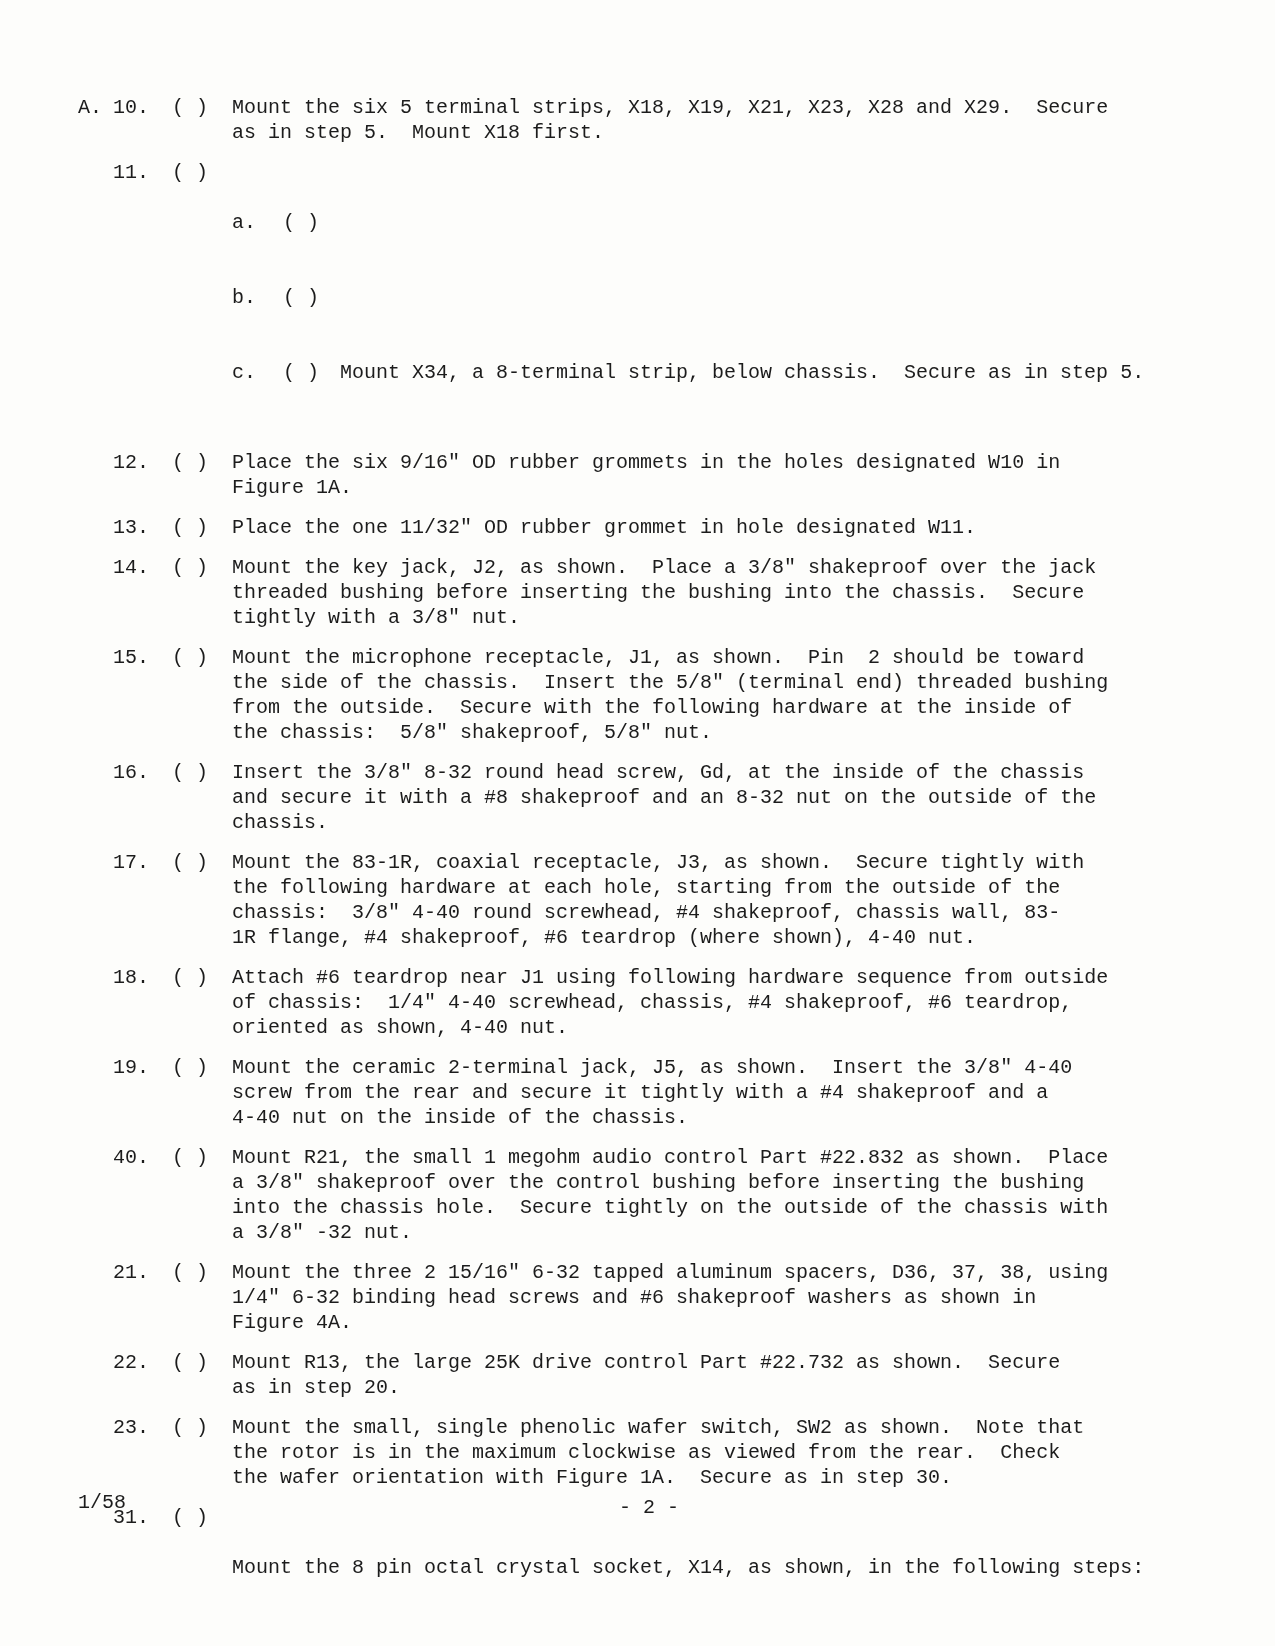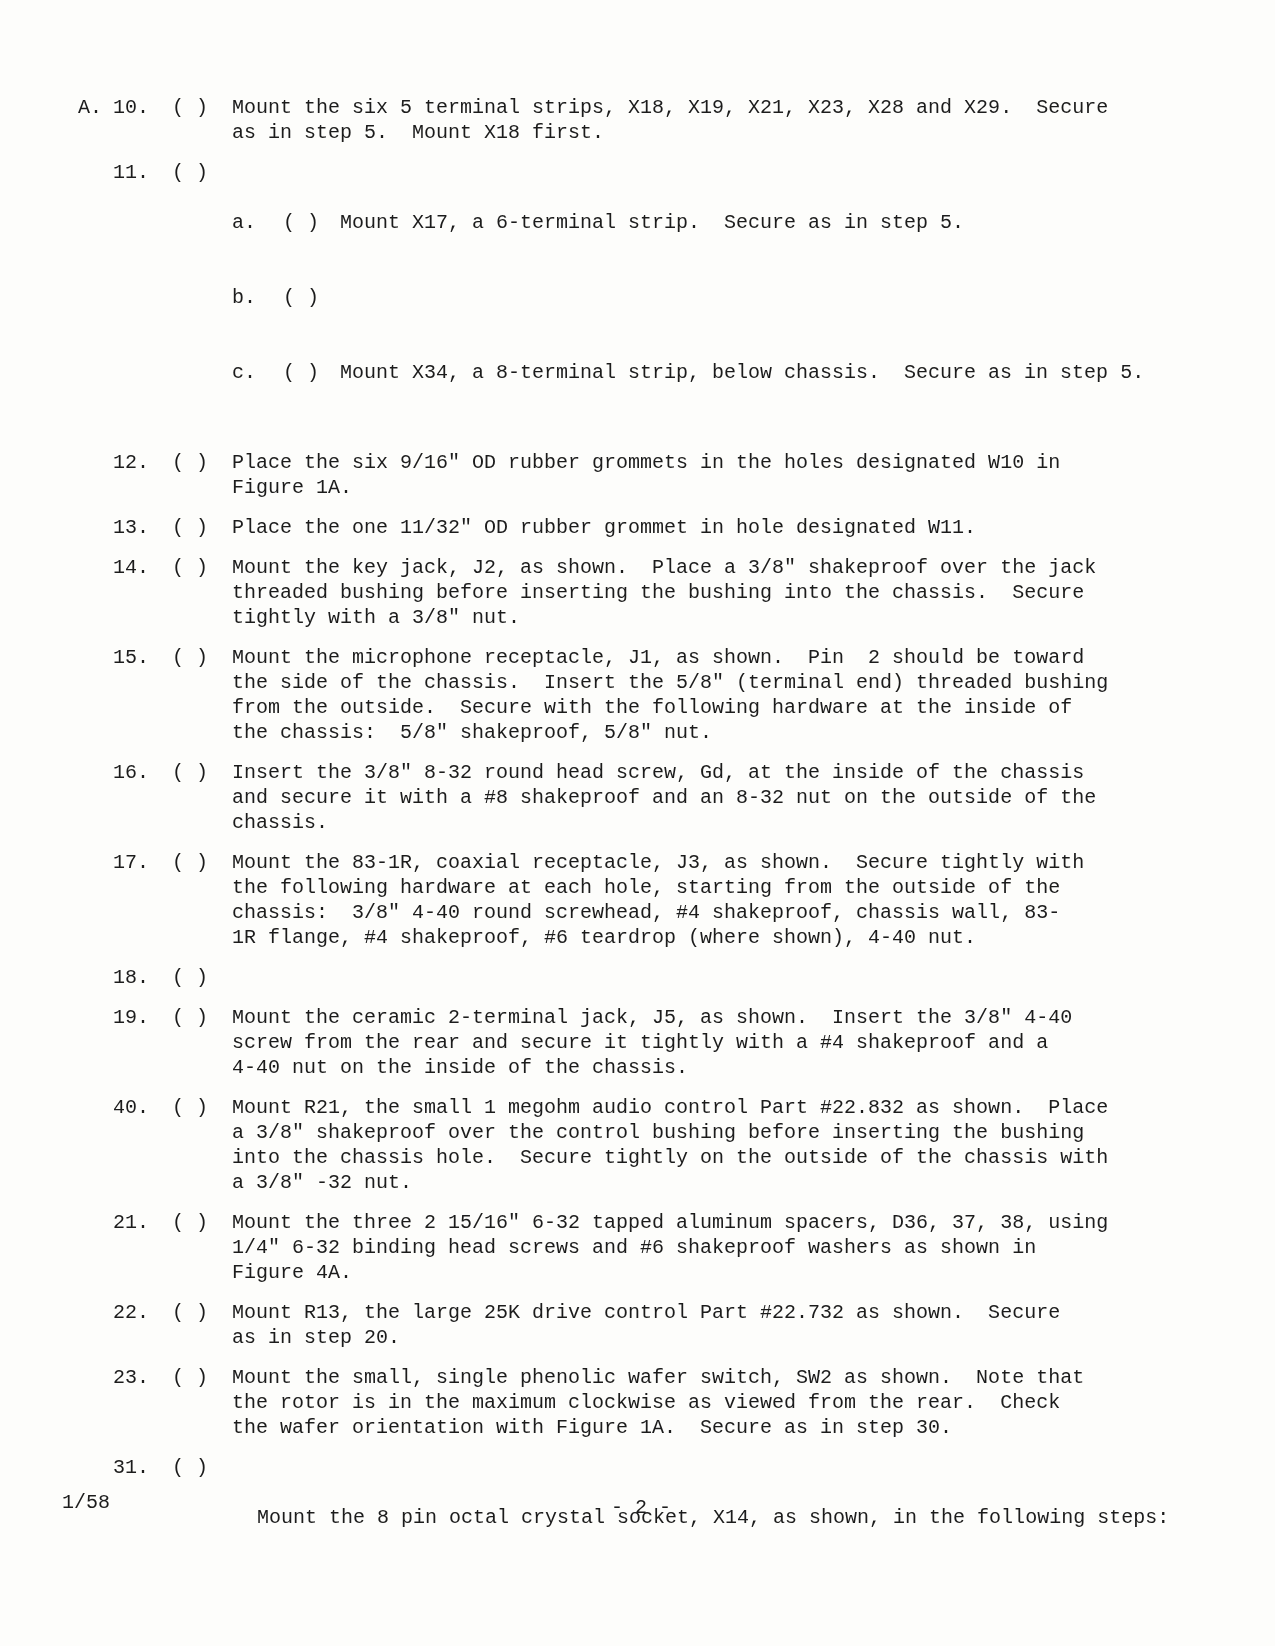--- a/index.html
+++ b/index.html
@@ -31,25 +31,25 @@
   .c-num  { flex: none; width: 59px; white-space: pre; }
   .c-chk  { flex: none; width: 60px; white-space: pre; }
   .c-txt  { flex: 1; white-space: pre-wrap; }
   .substep {
     display: flex;
     align-items: flex-start;
   }
   .s-letter { flex: none; width: 51px; white-space: pre; }
   .s-chk    { flex: none; width: 57px; white-space: pre; }
   .s-txt    { flex: 1; white-space: pre-wrap; }
-  .step-text { white-space: pre-wrap; margin-left: 25px; }
+  .step-text { white-space: pre-wrap; }
   .footer {
     position: absolute;
     top: 1490px;
-    left: 62px;
+    left: 78px;
     right: 55px;
     height: 25px;
   }
   .footer-left {
     position: absolute;
     left: 0;
     top: 0;
   }
   .footer-center {
     position: absolute;
@@ -73,21 +73,20 @@
     </div>
 
     <div class="step">
       <span class="c-sec"></span>
       <span class="c-num">11.</span>
       <span class="c-chk">( )</span>
       <div class="c-txt">
         <div class="substep">
           <span class="s-letter">a.</span>
           <span class="s-chk">( )</span>
-          <span class="s-txt">Mount X17, a 6-terminal strip.  Secure as in step 5.</span>
         </div>
         <div class="substep">
           <span class="s-letter">b.</span>
           <span class="s-chk">( )</span>
         </div>
         <div class="substep">
           <span class="s-letter">c.</span>
           <span class="s-chk">( )</span>
           <span class="s-txt">Mount X34, a 8-terminal strip, below chassis.  Secure as in step 5.</span>
         </div>
@@ -144,20 +143,23 @@
       <span class="c-txt">Mount the 83-1R, coaxial receptacle, J3, as shown.  Secure tightly with
 the following hardware at each hole, starting from the outside of the
 chassis:  3/8" 4-40 round screwhead, #4 shakeproof, chassis wall, 83-
 1R flange, #4 shakeproof, #6 teardrop (where shown), 4-40 nut.</span>
     </div>
 
     <div class="step">
       <span class="c-sec"></span>
       <span class="c-num">18.</span>
       <span class="c-chk">( )</span>
+      <span class="c-txt">Attach #6 teardrop near J1 using following hardware sequence from outside
+of chassis:  1/4" 4-40 screwhead, chassis, #4 shakeproof, #6 teardrop,
+oriented as shown, 4-40 nut.</span>
     </div>
 
     <div class="step">
       <span class="c-sec"></span>
       <span class="c-num">19.</span>
       <span class="c-chk">( )</span>
       <span class="c-txt">Mount the ceramic 2-terminal jack, J5, as shown.  Insert the 3/8" 4-40
 screw from the rear and secure it tightly with a #4 shakeproof and a
 4-40 nut on the inside of the chassis.</span>
     </div>

